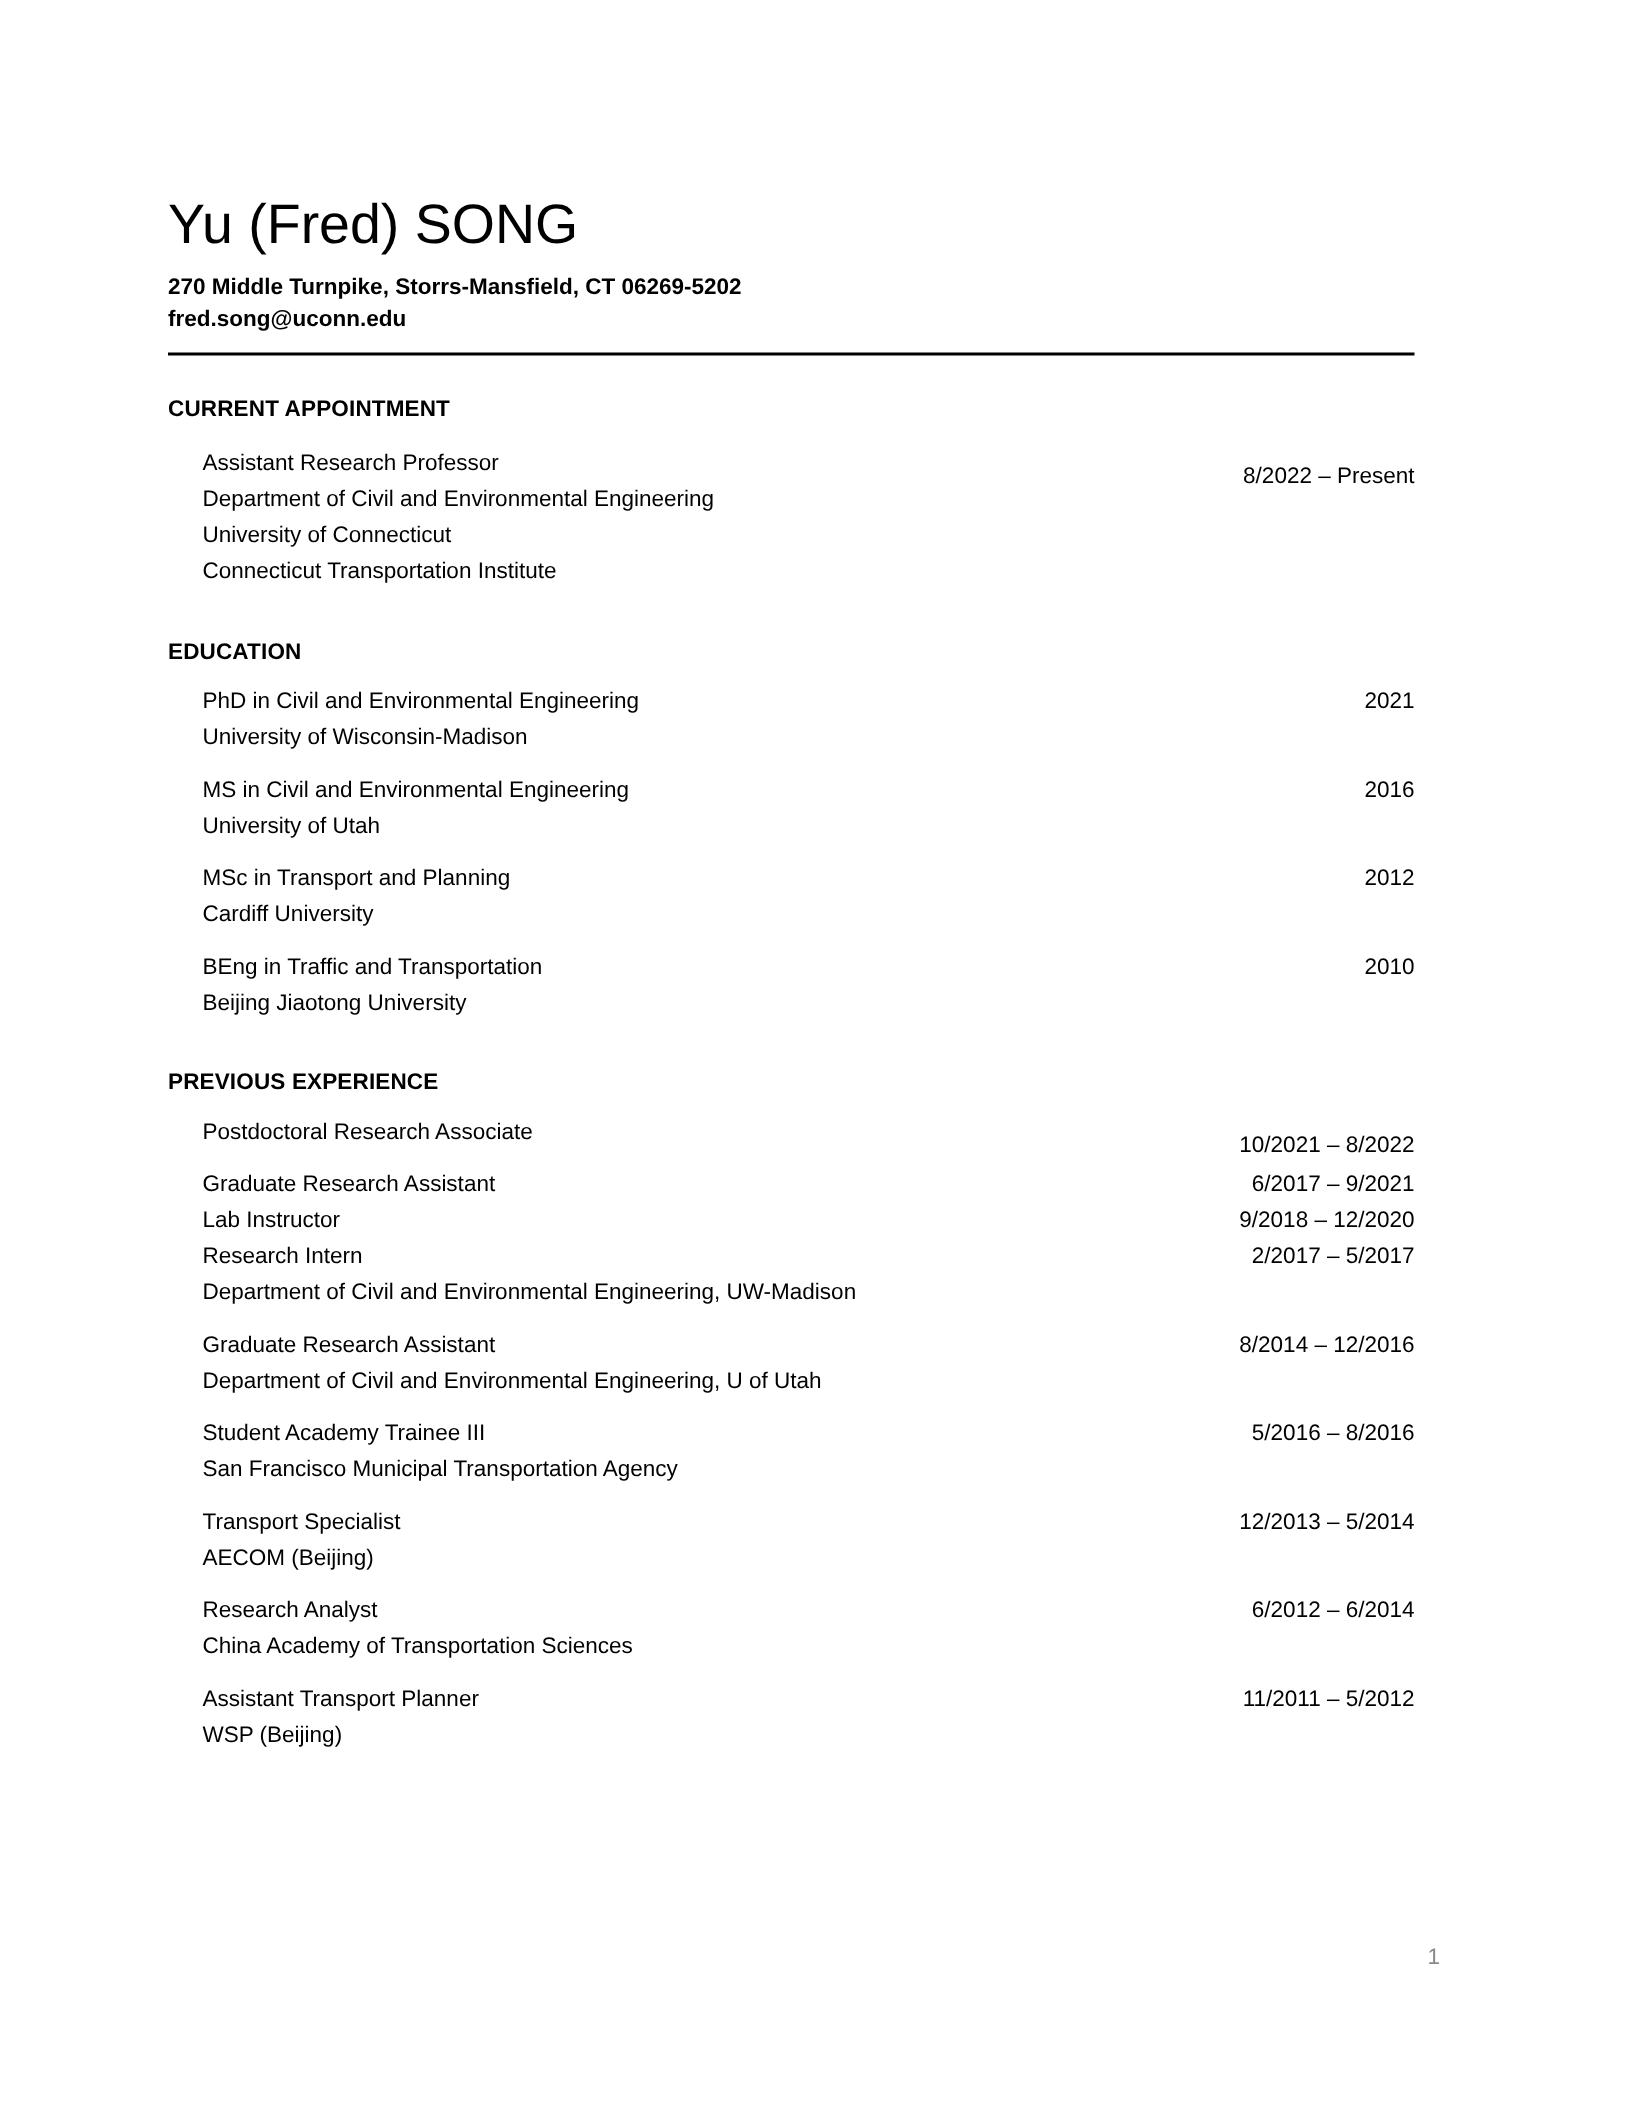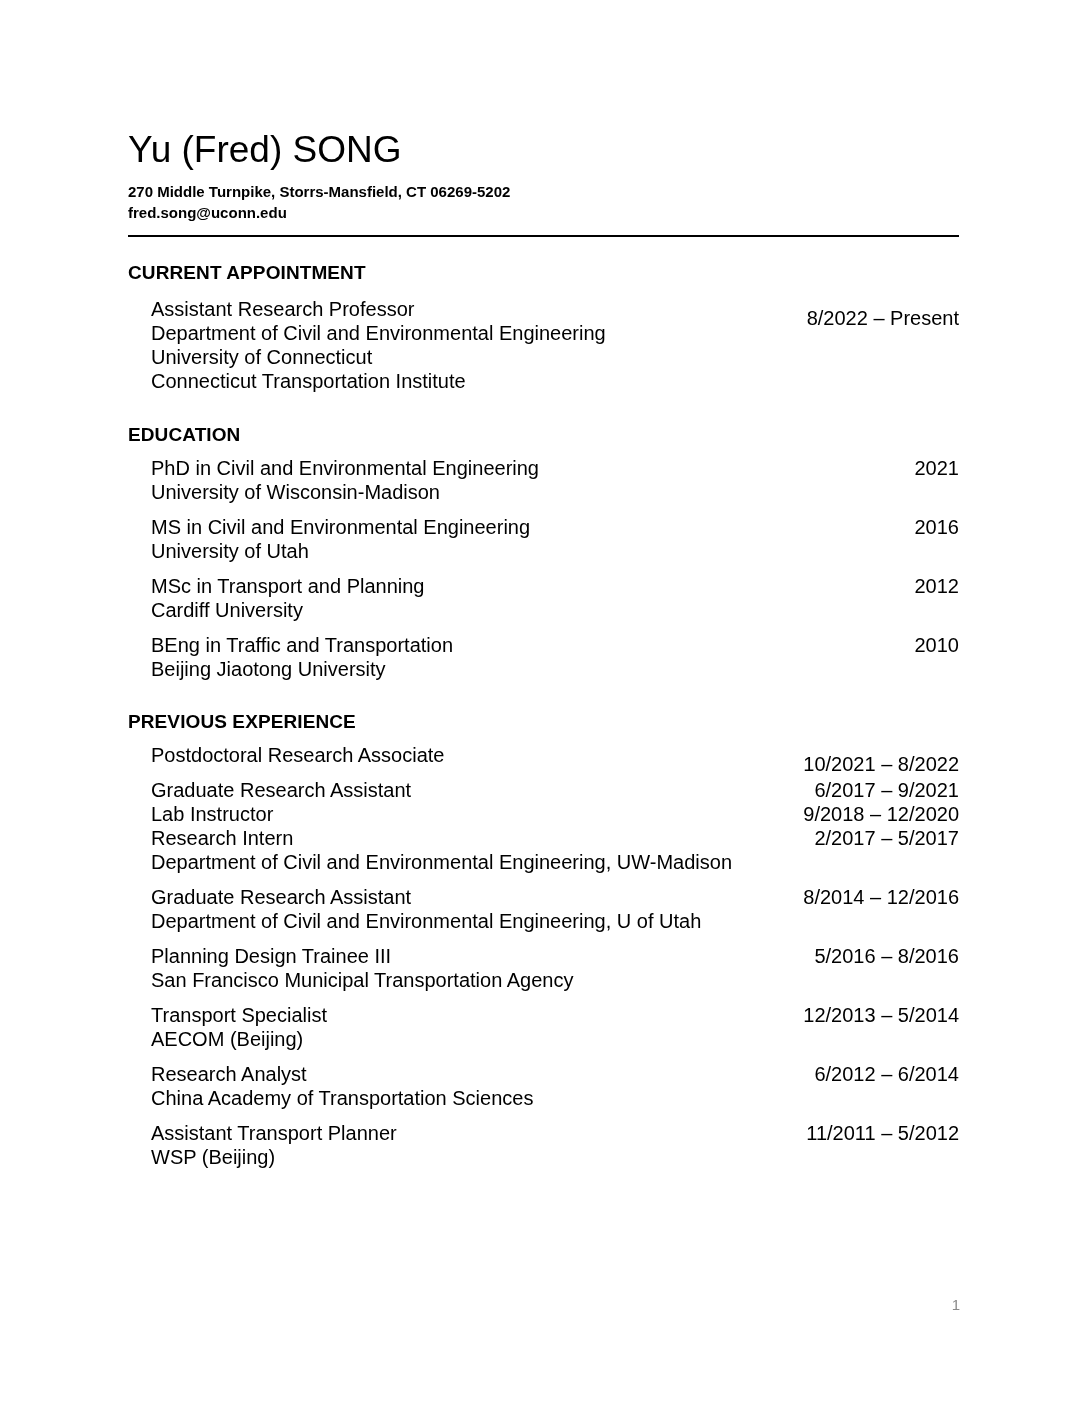--- a/index.html
+++ b/index.html
@@ -4,41 +4,41 @@
 <style>
   * { box-sizing: border-box; }
   html, body { margin: 0; padding: 0; }
   body {
     width: 1088px; height: 1408px;
     background: #ffffff;
     font-family: "Liberation Sans", sans-serif;
     color: #000000;
   }
   .page { position: relative; width: 1088px; height: 1408px; overflow: hidden; background:#fff; }
-  .content { position: absolute; left: 128px; top: 0; width: 831px; }
+  .content { position: absolute; left: 112px; top: 0; width: 831px; }
 
   .name {
     margin: 0; padding-top: 130px;
     font-size: 37px; font-weight: 400; line-height: 40px;
   }
   .contact { margin-top: 11px; font-size: 15px; line-height: 21px; font-weight: bold; }
   .header-rule {
     margin-top: 12px; height: 0;
     border: none; border-top: 2px solid #000000;
     width: 100%;
   }
 
   .section { margin-top: 32px; }
   .section.sec-current { margin-top: 26px; }
   .section.sec-previous { margin-top: 31px; }
-  .section-title { font-size: 19px; font-weight: 700; line-height: 20px; letter-spacing: 0.1px; }
+  .section-title { font-size: 15px; font-weight: 700; line-height: 20px; letter-spacing: 0.1px; }
 
   .entry { margin-top: 11px; padding-left: 23px; }
   .sec-current .entry { margin-top: 14px; }
-  .line { display: flex; font-size: 20px; line-height: 24px; }
+  .line { display: flex; font-size: 15px; line-height: 24px; }
   .line .text { flex: 1 1 auto; padding-right: 12px; }
   .line .text.indent2 { padding-left: 24px; }
   .line .date { flex: 0 0 auto; white-space: nowrap; text-align: left; }
   .date.date-mid { transform: translateY(9px); }
 
   .page-number {
     position: absolute; top: 1295px; right: 128px;
     font-size: 15px; line-height: 20px; color: #8a8a8a;
   }
 </style>
@@ -151,21 +151,21 @@
           <span class="text">Graduate Research Assistant</span>
           <span class="date">8/2014 – 12/2016</span>
         </div>
         <div class="line">
           <span class="text">Department of Civil and Environmental Engineering, U of Utah</span>
         </div>
       </div>
 
       <div class="entry">
         <div class="line">
-          <span class="text">Planning Design Trainee III</span>
+          <span class="text">Student Academy Trainee III</span>
           <span class="date">5/2016 – 8/2016</span>
         </div>
         <div class="line">
           <span class="text">San Francisco Municipal Transportation Agency</span>
         </div>
       </div>
 
       <div class="entry">
         <div class="line">
           <span class="text">Transport Specialist</span>

